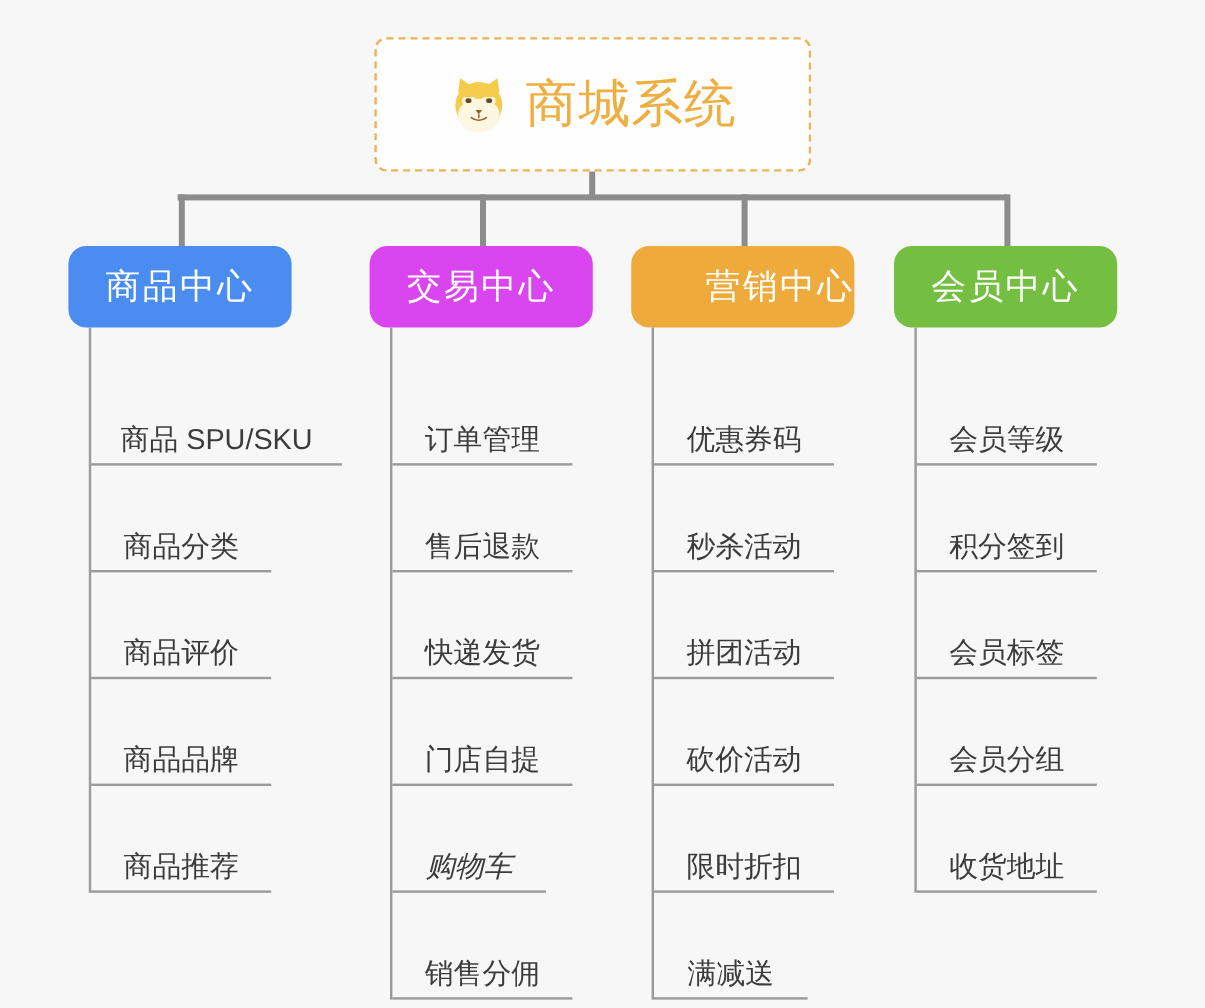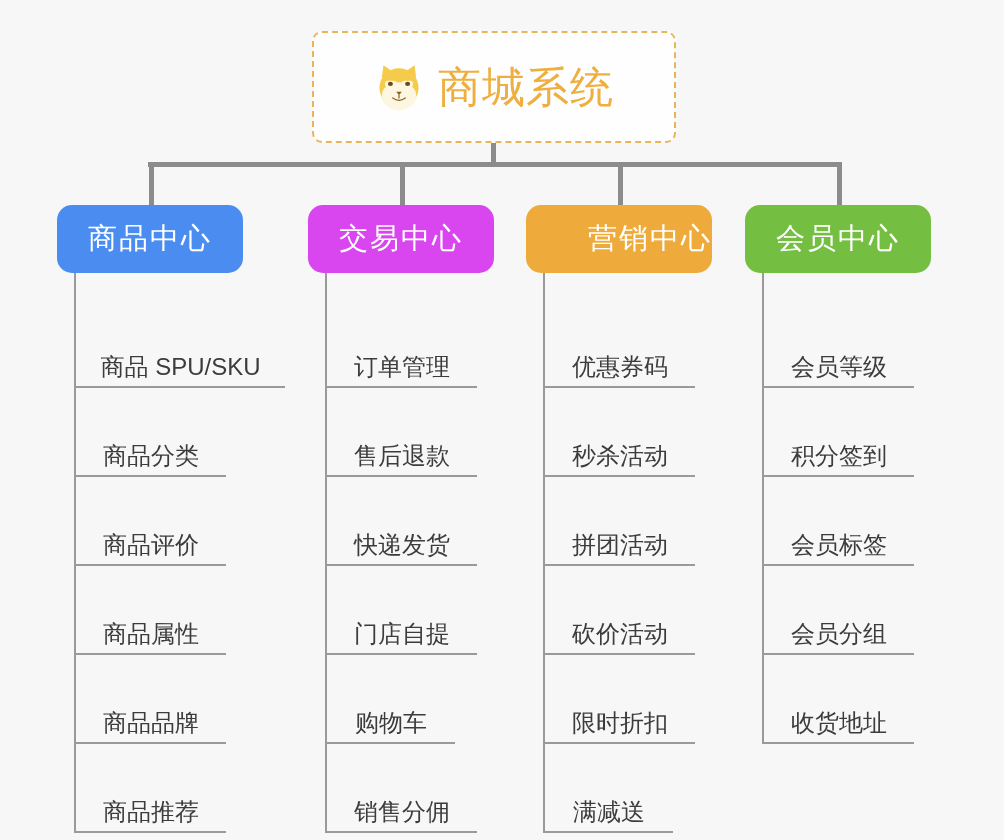--- a/index.html
+++ b/index.html
@@ -170,23 +170,20 @@
           <div class="item" style="width: 209px;">
             <span class="item-label">商品 SPU/SKU</span>
           </div>
           <div class="item" style="width: 150px;">
             <span class="item-label">商品分类</span>
           </div>
           <div class="item" style="width: 150px;">
             <span class="item-label">商品评价</span>
           </div>
           <div class="item" style="width: 150px;">
-            <span class="item-label">商品属性</span>
-          </div>
-          <div class="item" style="width: 150px;">
             <span class="item-label">商品品牌</span>
           </div>
           <div class="item" style="width: 150px;">
             <span class="item-label">商品推荐</span>
           </div>
         </div>
       </div>
       <div class="branch" style="left: 308px; width: 186px;">
         <div class="branch-header" style="background: #d946ef;">
           <span>交易中心</span>
@@ -197,21 +194,21 @@
           </div>
           <div class="item" style="width: 150px;">
             <span class="item-label">售后退款</span>
           </div>
           <div class="item" style="width: 150px;">
             <span class="item-label">快递发货</span>
           </div>
           <div class="item" style="width: 150px;">
             <span class="item-label">门店自提</span>
           </div>
-          <div class="item" style="width: 128px;">
+          <div class="item" style="width: 128px; font-style: italic;">
             <span class="item-label">购物车</span>
           </div>
           <div class="item" style="width: 150px;">
             <span class="item-label">销售分佣</span>
           </div>
         </div>
       </div>
       <div class="branch" style="left: 526px; width: 186px;">
         <div class="branch-header" style="background: rgb(238, 171, 60); justify-content: flex-end;">
           <span>营销中心</span>

